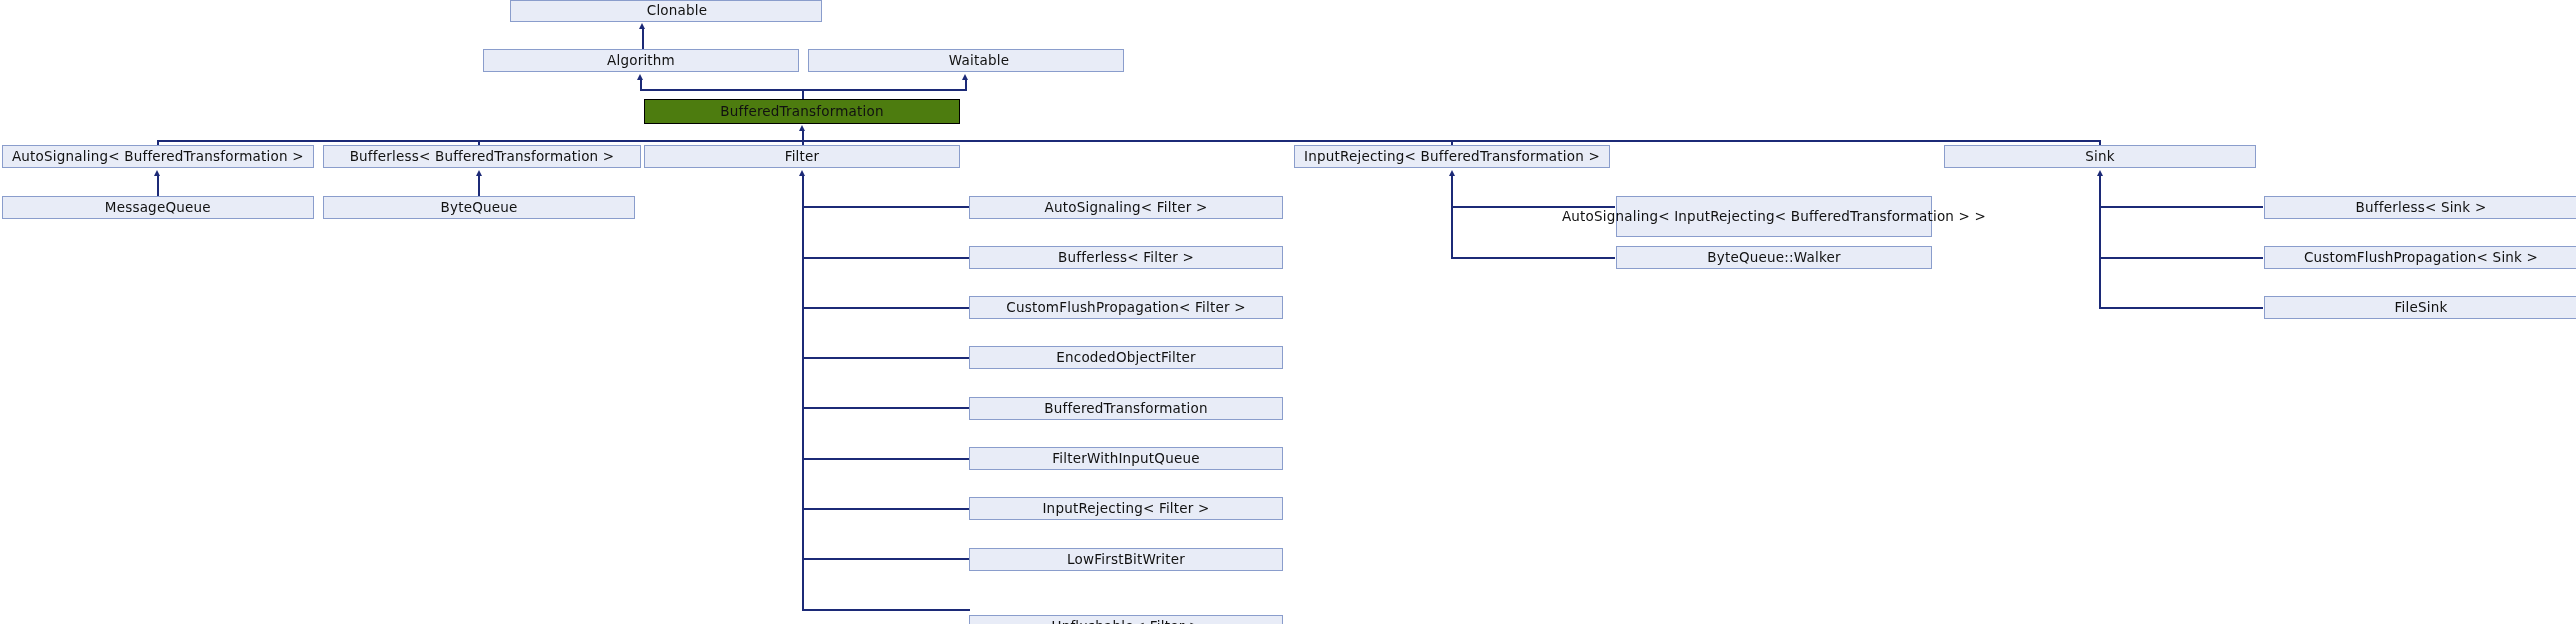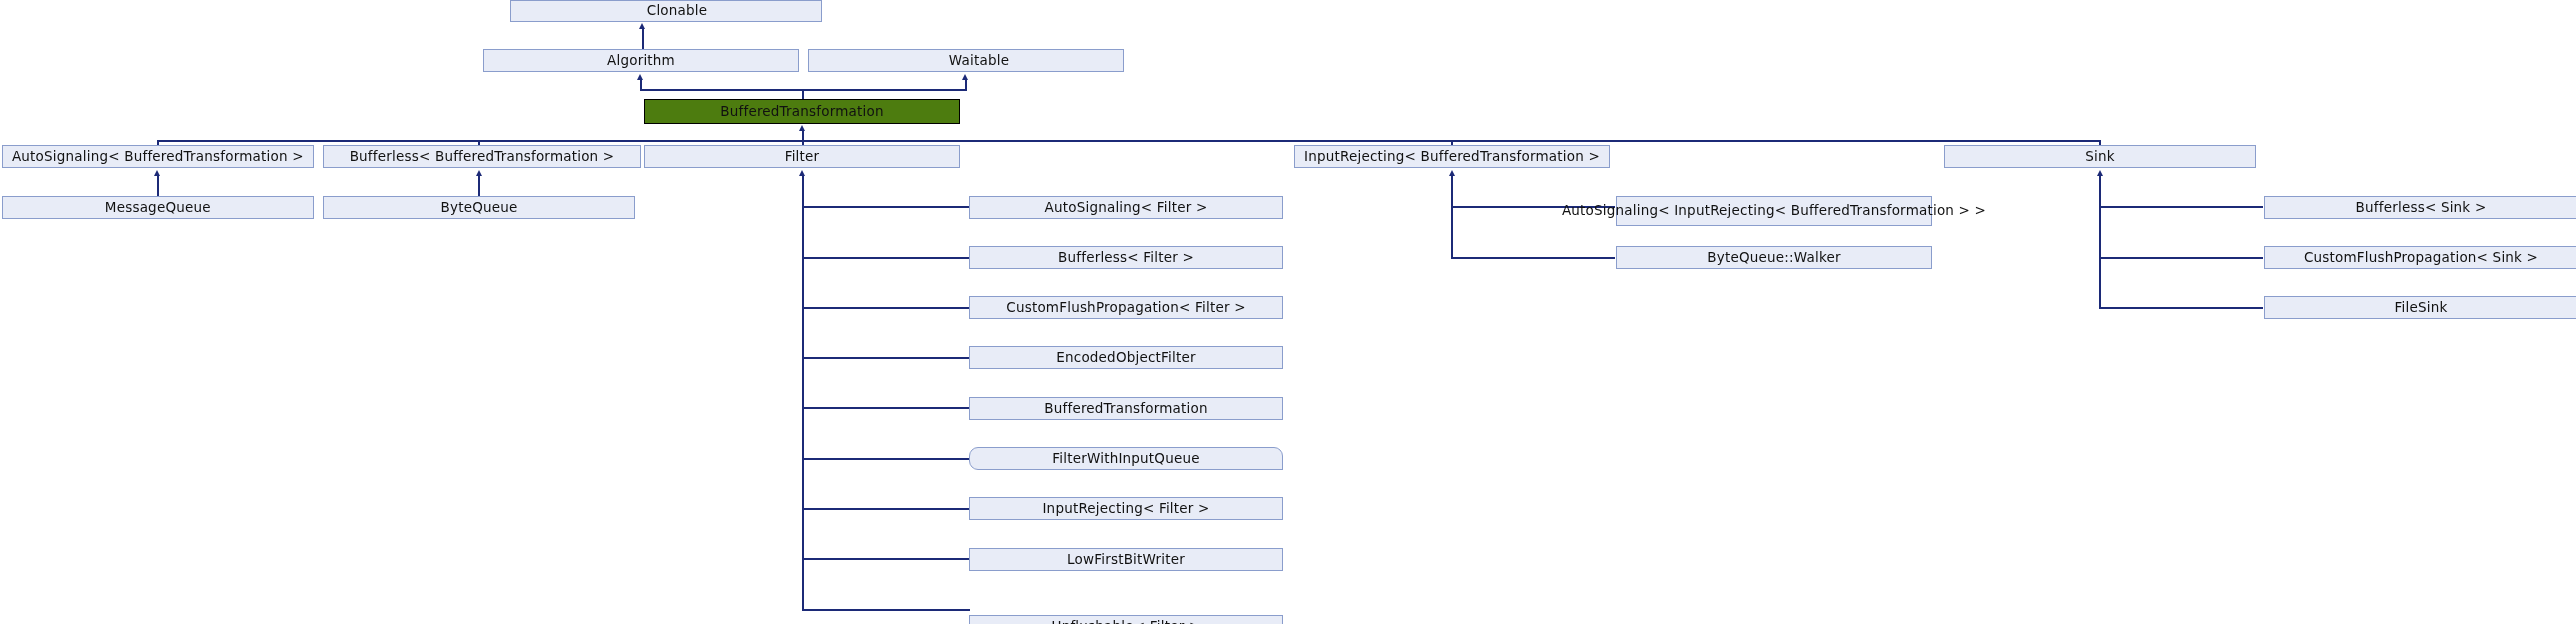--- a/index.html
+++ b/index.html
@@ -152,33 +152,33 @@
       </div>
       <div class="node tmpl" style="left: 969px; top: 296px; width: 314px; height: 23px;">
         <span>CustomFlushPropagation&lt; Filter &gt;</span>
       </div>
       <div class="node" style="left: 969px; top: 346px; width: 314px; height: 23px;">
         <span>EncodedObjectFilter</span>
       </div>
       <div class="node tmpl" style="left: 969px; top: 397px; width: 314px; height: 23px;">
         <span>BufferedTransformation</span>
       </div>
-      <div class="node tmpl" style="left: 969px; top: 447px; width: 314px; height: 23px; border-radius: 9px;">
+      <div class="node tmpl" style="left: 969px; top: 447px; width: 314px; height: 23px;">
         <span>FilterWithInputQueue</span>
       </div>
       <div class="node tmpl" style="left: 969px; top: 497px; width: 314px; height: 23px;">
         <span>InputRejecting&lt; Filter &gt;</span>
       </div>
       <div class="node tmpl" style="left: 969px; top: 548px; width: 314px; height: 23px;">
         <span>LowFirstBitWriter</span>
       </div>
       <div class="node tmpl" style="left: 969px; top: 598px; width: 314px; height: 23px; margin-top: 17px;">
         <span>Unflushable&lt; Filter &gt;</span>
       </div>
-      <div class="node tmpl" style="left: 1616px; top: 196px; width: 316px; height: 30px;">
+      <div class="node tmpl" style="left: 1616px; top: 196px; width: 316px; height: 41px;">
         <span>AutoSignaling&lt; InputRejecting&lt; BufferedTransformation &gt; &gt;</span>
       </div>
       <div class="node" style="left: 1616px; top: 246px; width: 316px; height: 23px;">
         <span>ByteQueue::Walker</span>
       </div>
       <div class="node tmpl" style="left: 2264px; top: 196px; width: 314px; height: 23px;">
         <span>Bufferless&lt; Sink &gt;</span>
       </div>
       <div class="node tmpl" style="left: 2264px; top: 246px; width: 314px; height: 23px;">
         <span>CustomFlushPropagation&lt; Sink &gt;</span>

